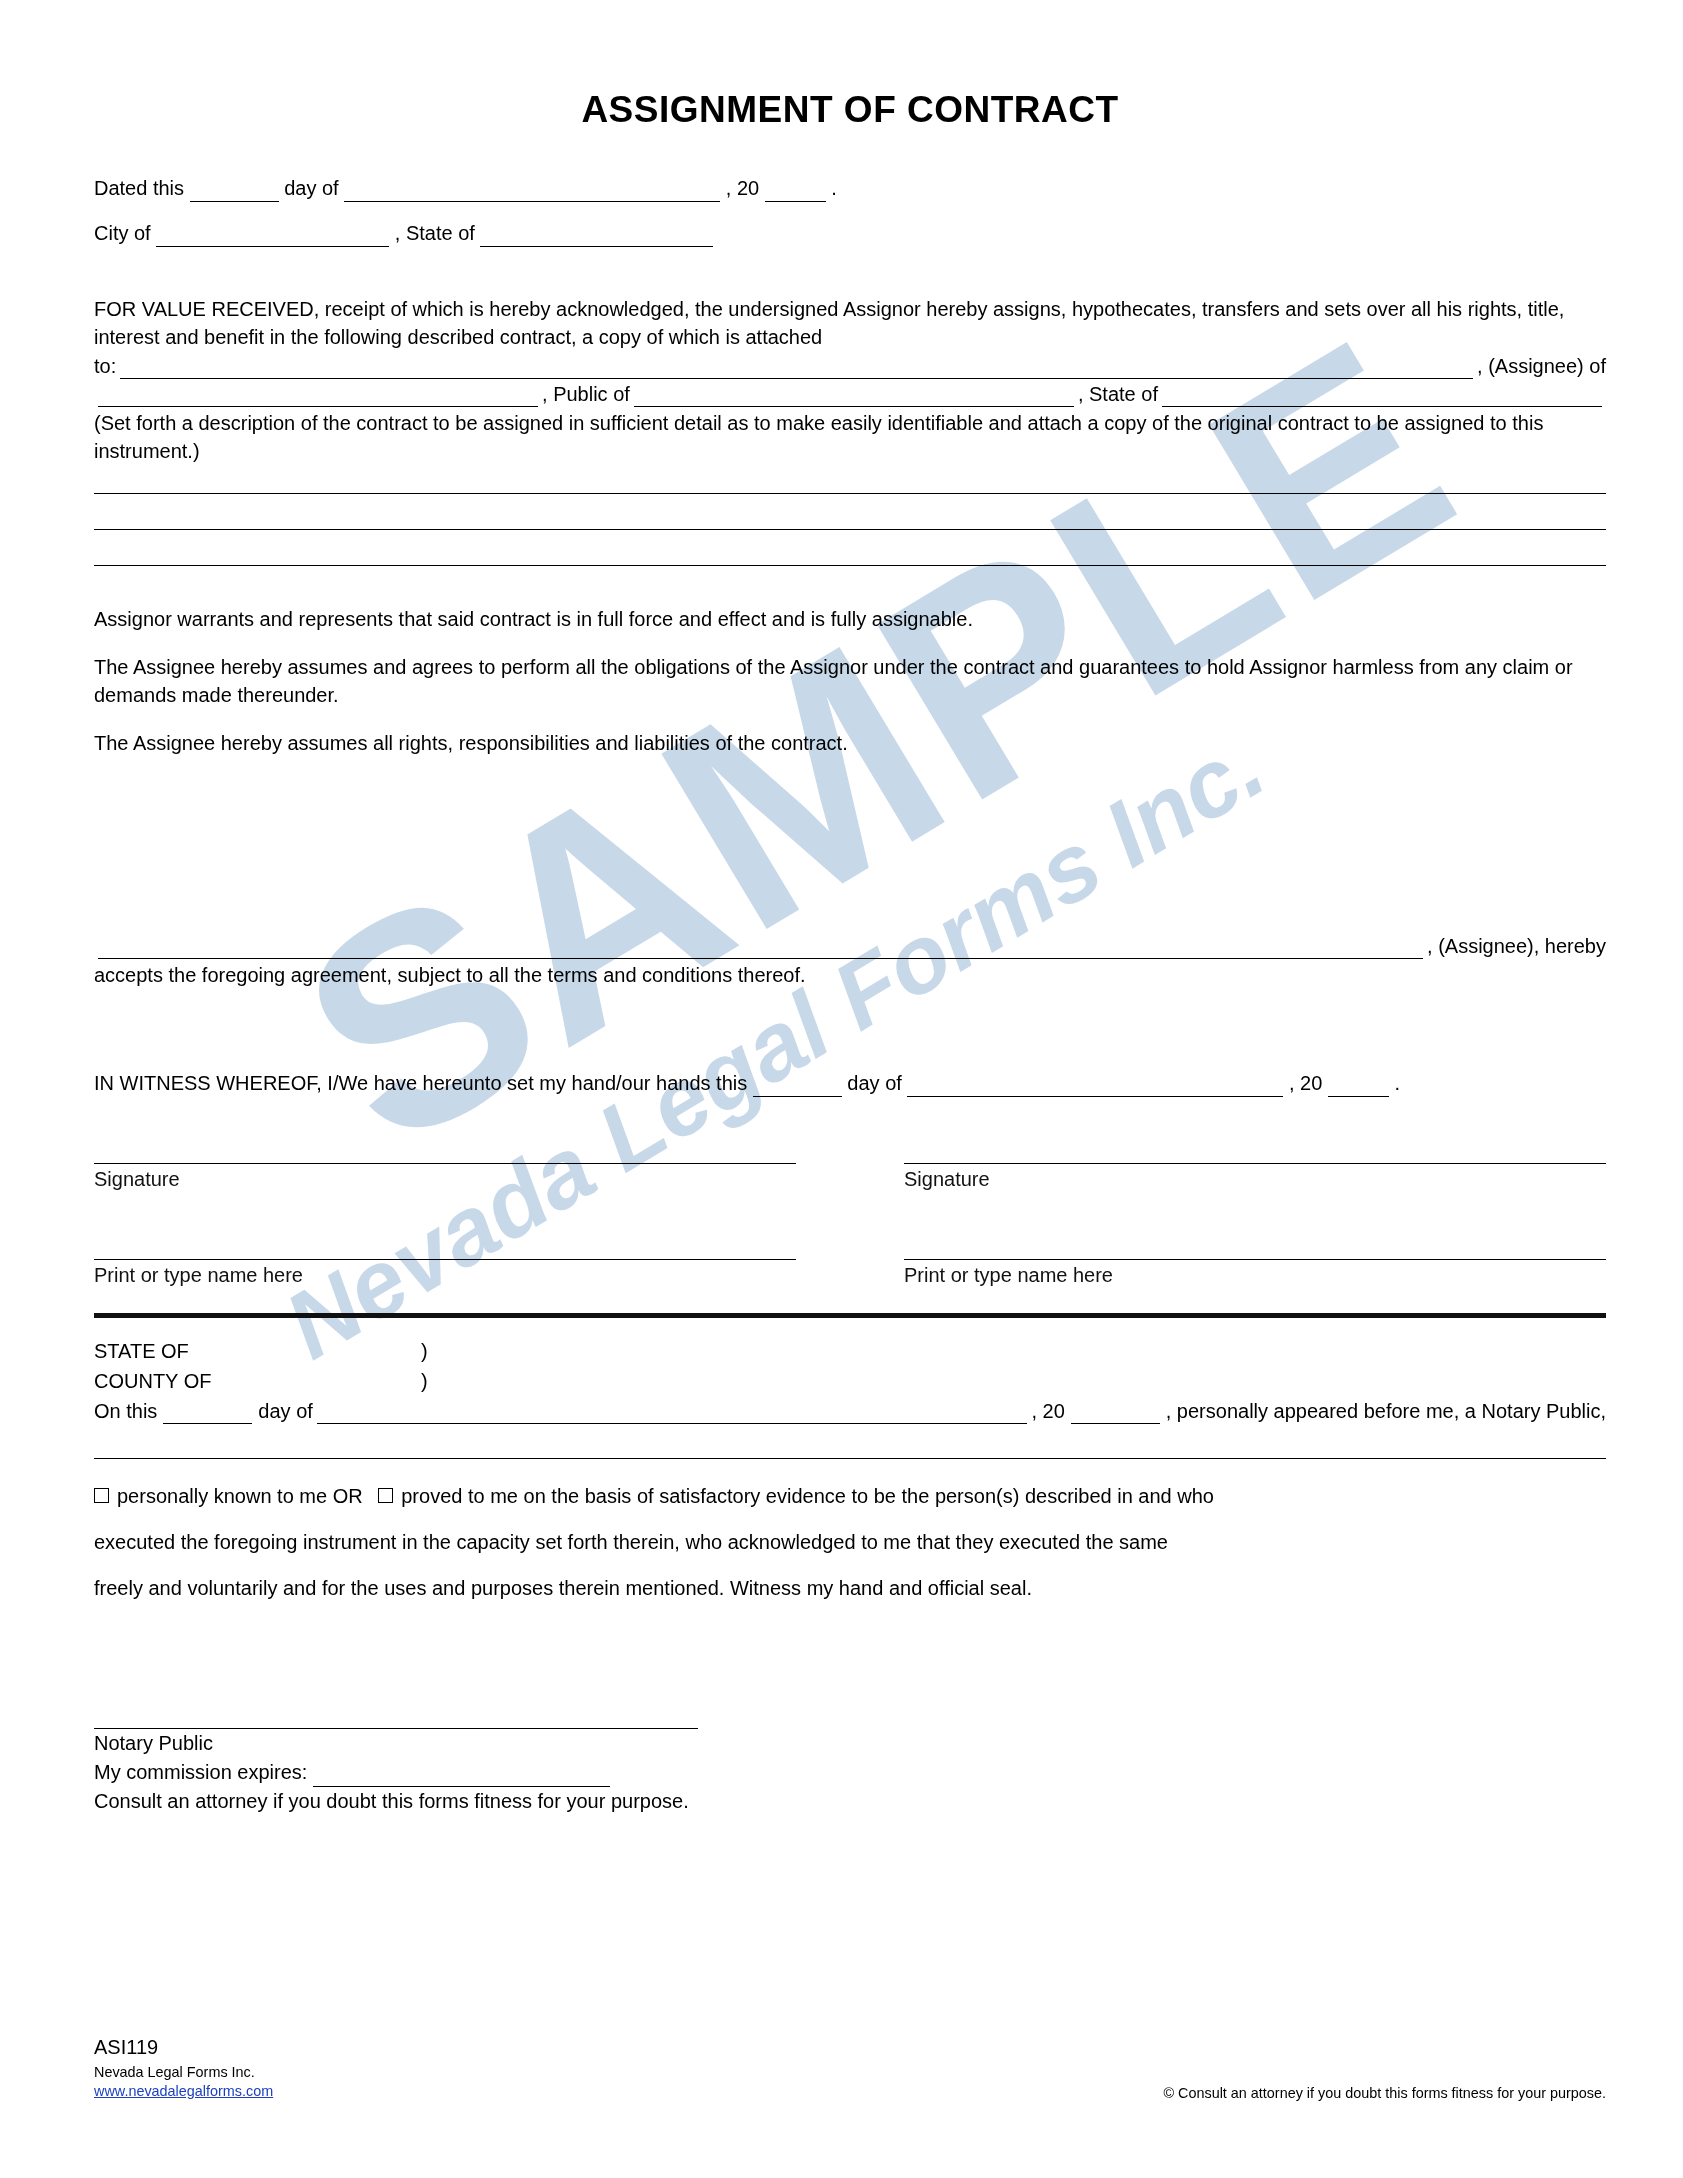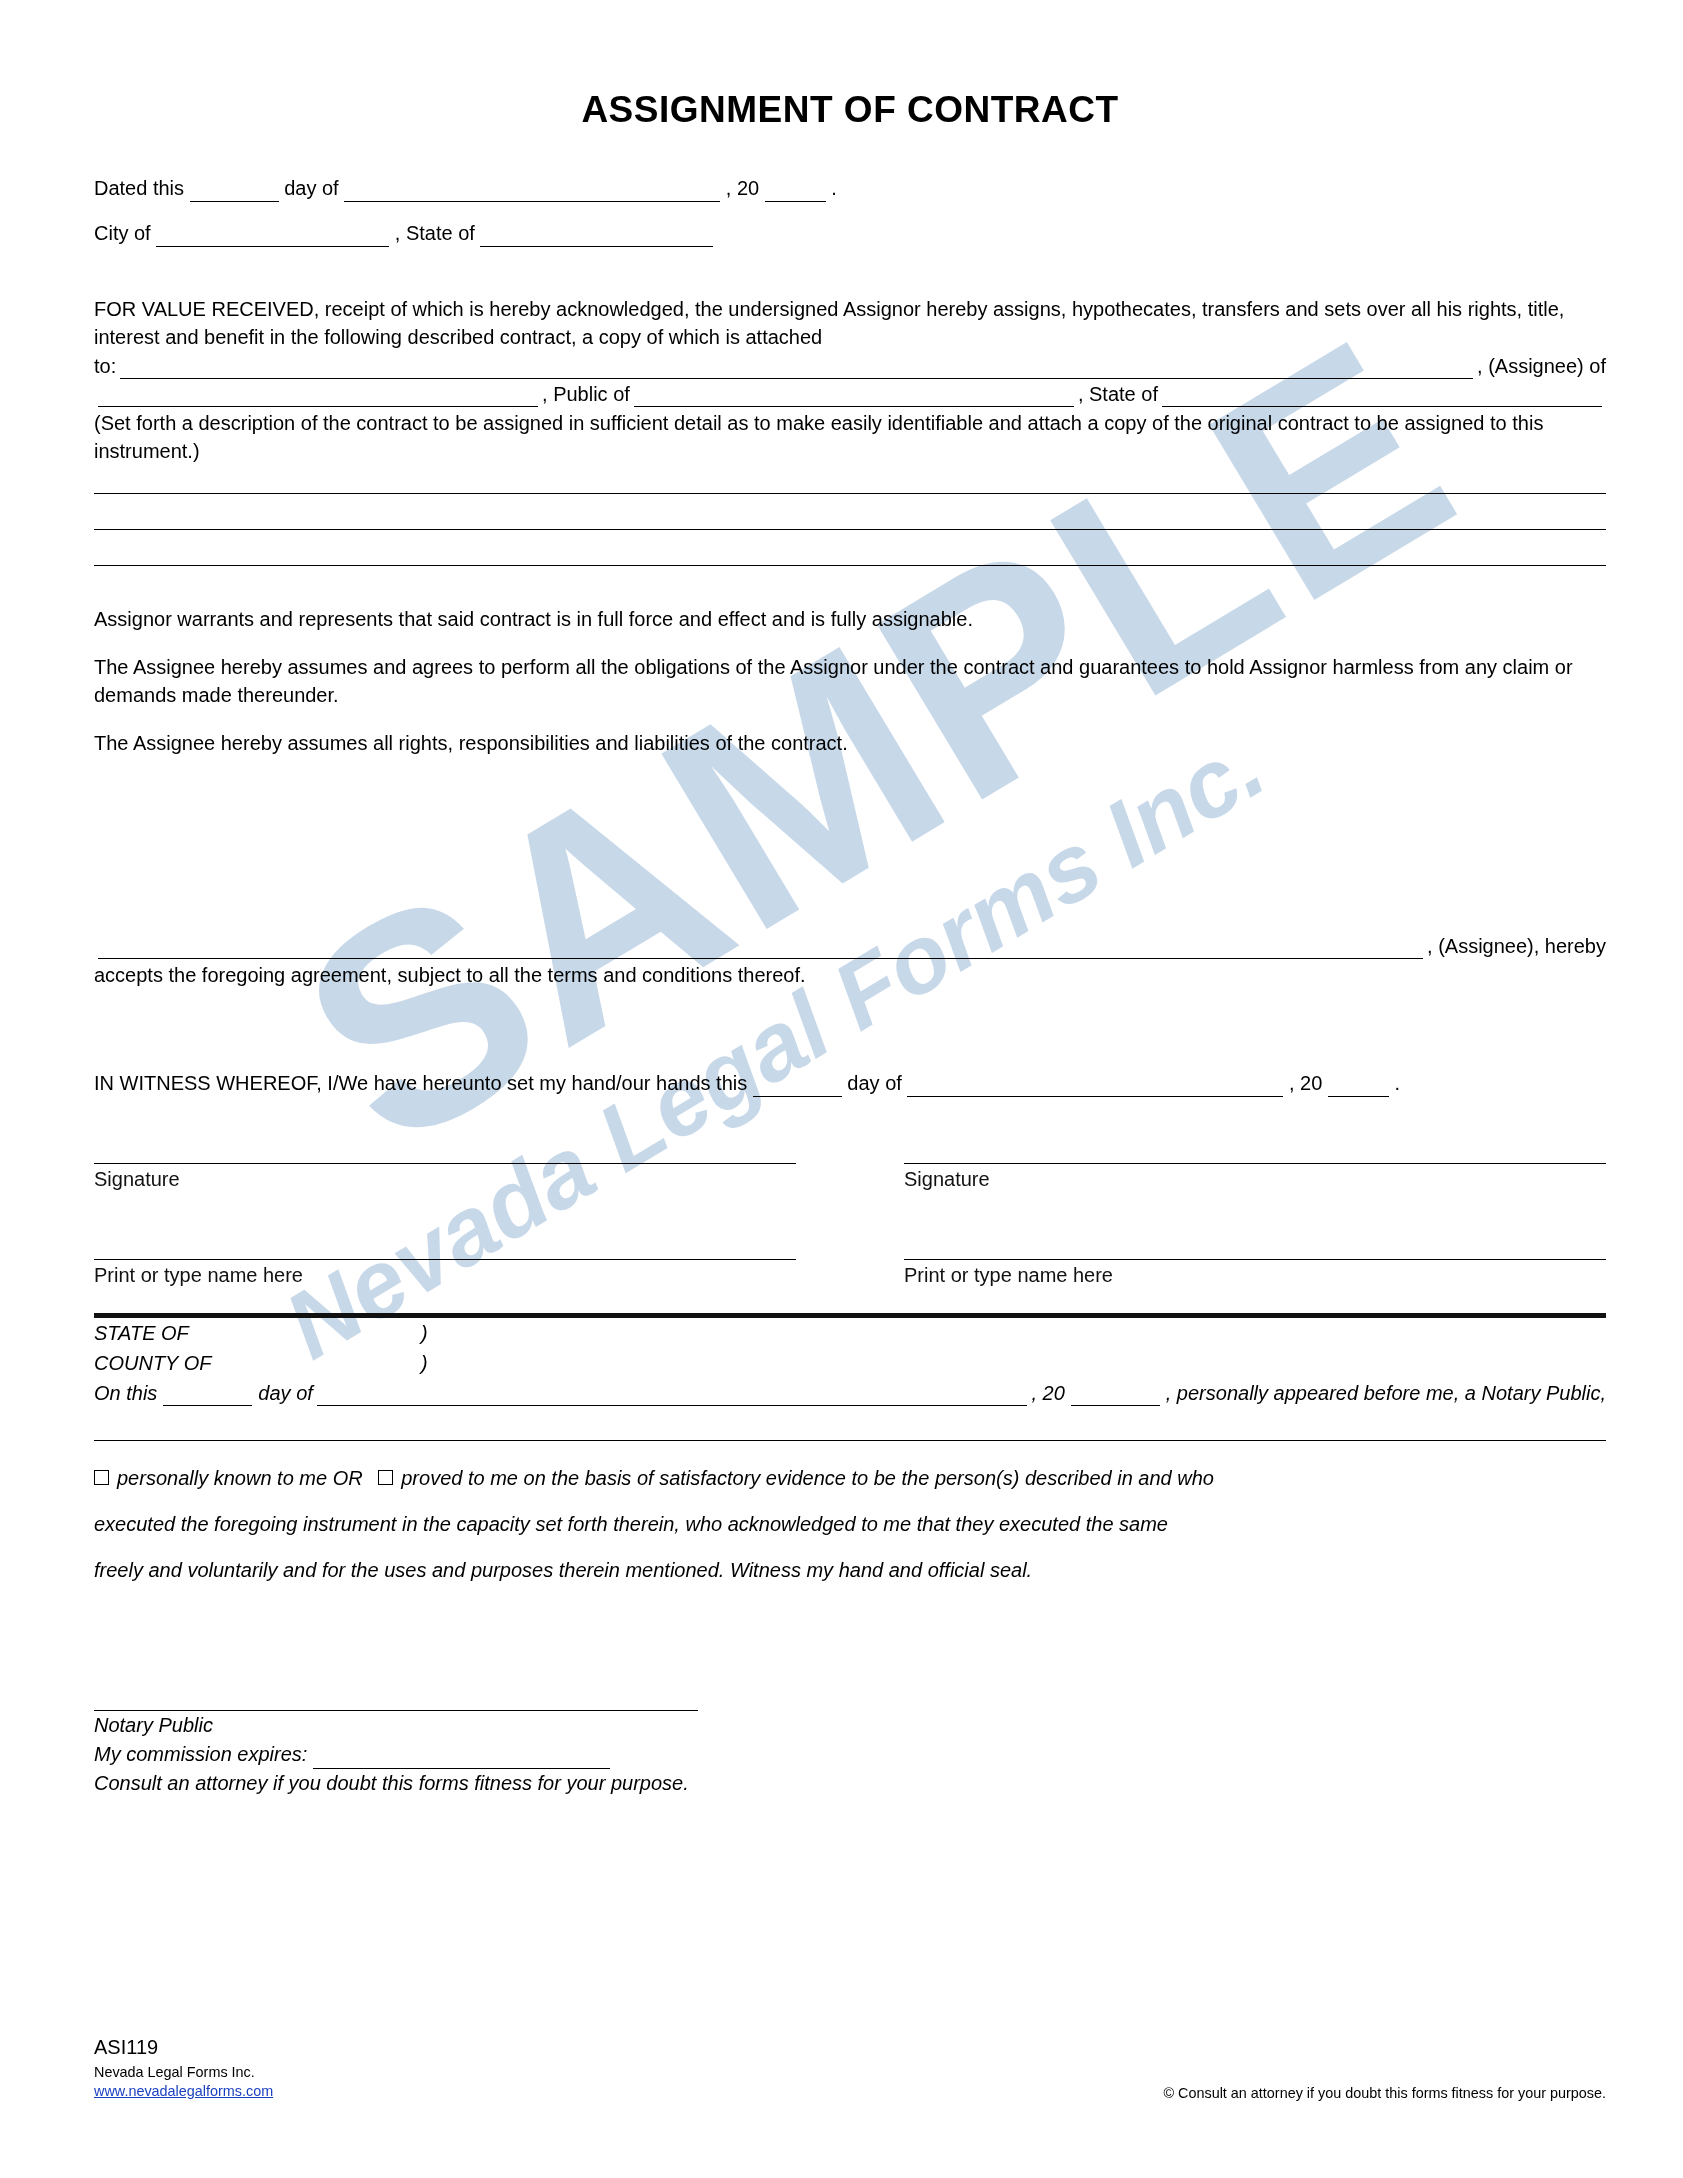--- a/index.html
+++ b/index.html
@@ -132,21 +132,21 @@
   }
   .sig-gap { height: 38px; }
   .hr-black {
     border: none;
     border-top: 5px solid #111;
     margin: 26px 0 0 0;
   }
   .notary {
     font-size: 20px;
     line-height: 30px;
-    font-style: italic;
+    margin-top: 18px;
   }
   .notary-grid {
     display: flex;
   }
   .notary-left { width: 327px; }
   .notary-paren { width: 40px; }
   .notary-block p { margin: 0; }
   .checkline {
     font-size: 20px;
     line-height: 46px;

